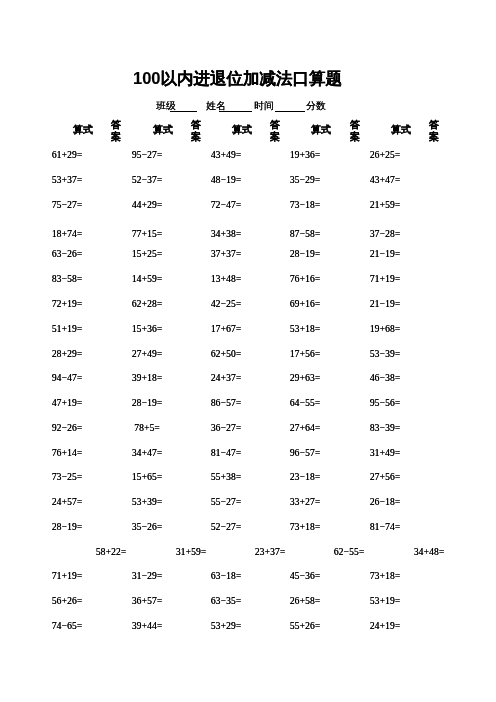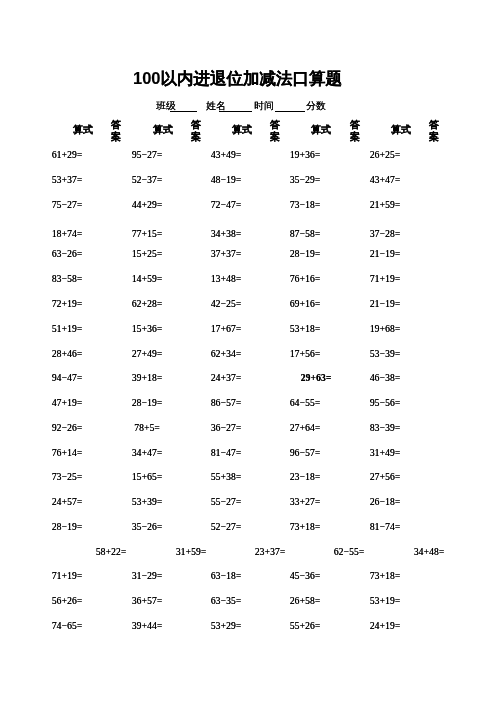--- a/index.html
+++ b/index.html
@@ -237,39 +237,39 @@
         <div class="cell" style="left: 106.7px; width: 80px; top: 5.4px;">15+36=</div>
         <div class="answer-slot" style="left: 163.7px; width: 32px; top: 2.4px; height: 12px;"></div>
         <div class="cell" style="left: 186px; width: 80px; top: 5.4px;">17+67=</div>
         <div class="answer-slot" style="left: 243.1px; width: 32px; top: 2.4px; height: 12px;"></div>
         <div class="cell" style="left: 265px; width: 80px; top: 5.4px;">53+18=</div>
         <div class="answer-slot" style="left: 322.6px; width: 32px; top: 2.4px; height: 12px;"></div>
         <div class="cell" style="left: 344.7px; width: 80px; top: 5.4px;">19+68=</div>
         <div class="answer-slot" style="left: 401.6px; width: 32px; top: 2.4px; height: 12px;"></div>
       </div>
       <div class="row" style="top: 198.16px;">
-        <div class="cell" style="left: 27.2px; width: 80px; top: 5.4px;">28+46=</div>
+        <div class="cell" style="left: 27.2px; width: 80px; top: 5.4px;">28+29=</div>
         <div class="answer-slot" style="left: 84.2px; width: 32px; top: 2.4px; height: 12px;"></div>
         <div class="cell" style="left: 106.7px; width: 80px; top: 5.4px;">27+49=</div>
         <div class="answer-slot" style="left: 163.7px; width: 32px; top: 2.4px; height: 12px;"></div>
-        <div class="cell" style="left: 186px; width: 80px; top: 5.4px;">62+34=</div>
+        <div class="cell" style="left: 186px; width: 80px; top: 5.4px;">62+50=</div>
         <div class="answer-slot" style="left: 243.1px; width: 32px; top: 2.4px; height: 12px;"></div>
         <div class="cell" style="left: 265px; width: 80px; top: 5.4px;">17+56=</div>
         <div class="answer-slot" style="left: 322.6px; width: 32px; top: 2.4px; height: 12px;"></div>
         <div class="cell" style="left: 344.7px; width: 80px; top: 5.4px;">53−39=</div>
         <div class="answer-slot" style="left: 401.6px; width: 32px; top: 2.4px; height: 12px;"></div>
       </div>
       <div class="row" style="top: 222.93px;">
         <div class="cell" style="left: 27.2px; width: 80px; top: 5.4px;">94−47=</div>
         <div class="answer-slot" style="left: 84.2px; width: 32px; top: 2.4px; height: 12px;"></div>
         <div class="cell" style="left: 106.7px; width: 80px; top: 5.4px;">39+18=</div>
         <div class="answer-slot" style="left: 163.7px; width: 32px; top: 2.4px; height: 12px;"></div>
         <div class="cell" style="left: 186px; width: 80px; top: 5.4px;">24+37=</div>
         <div class="answer-slot" style="left: 243.1px; width: 32px; top: 2.4px; height: 12px;"></div>
-        <div class="cell" style="left: 276px; width: 80px; top: 5.4px; font-weight: bold;">29+63=</div>
+        <div class="cell" style="left: 265px; width: 80px; top: 5.4px;">29+63=</div>
         <div class="answer-slot" style="left: 322.6px; width: 32px; top: 2.4px; height: 12px;"></div>
         <div class="cell" style="left: 344.7px; width: 80px; top: 5.4px;">46−38=</div>
         <div class="answer-slot" style="left: 401.6px; width: 32px; top: 2.4px; height: 12px;"></div>
       </div>
       <div class="row" style="top: 247.7px;">
         <div class="cell" style="left: 27.2px; width: 80px; top: 5.4px;">47+19=</div>
         <div class="answer-slot" style="left: 84.2px; width: 32px; top: 2.4px; height: 12px;"></div>
         <div class="cell" style="left: 106.7px; width: 80px; top: 5.4px;">28−19=</div>
         <div class="answer-slot" style="left: 163.7px; width: 32px; top: 2.4px; height: 12px;"></div>
         <div class="cell" style="left: 186px; width: 80px; top: 5.4px;">86−57=</div>

